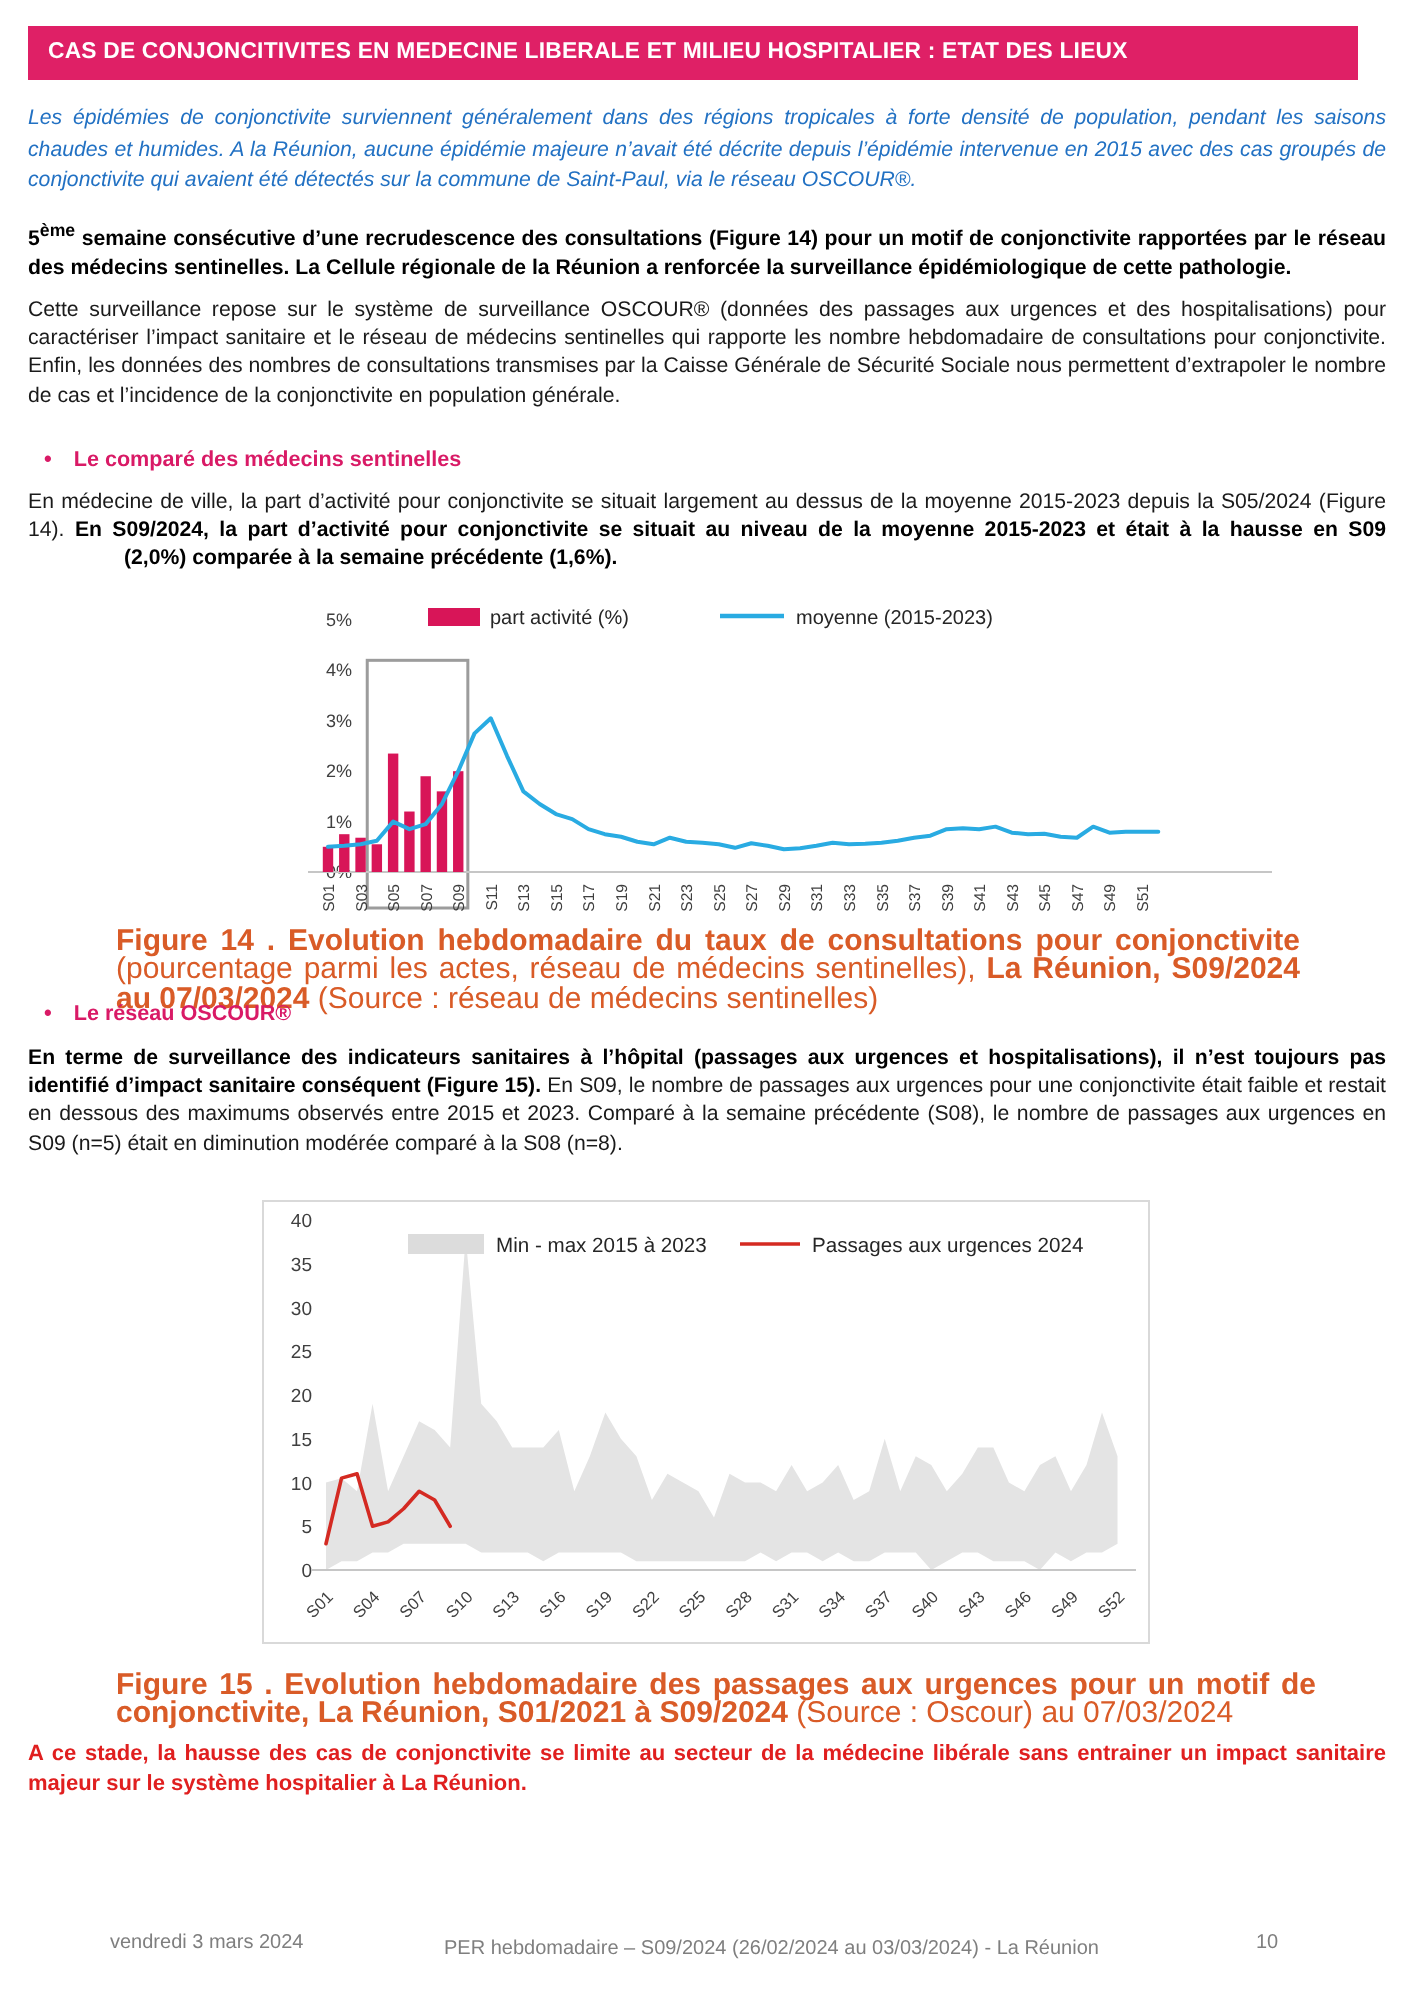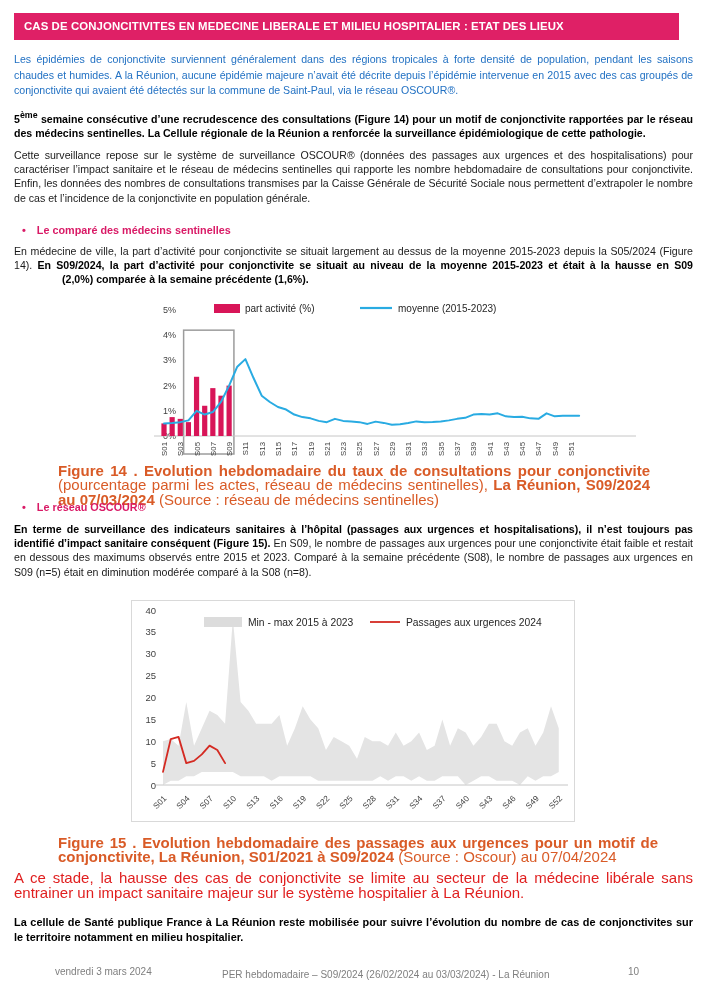--- a/index.html
+++ b/index.html
@@ -2,30 +2,30 @@
 <html><head>
 <meta charset="utf-8">
 <style>
   html,body{margin:0;padding:0;background:#ffffff;}
   .page{position:relative;width:707px;height:1000px;background:#ffffff;
         font-family:"Liberation Sans",sans-serif;color:#1a1a1a;overflow:hidden;}
   .titlebar{position:absolute;left:14px;top:13px;width:665px;height:27px;
         background:#df2066;color:#ffffff;font-weight:bold;font-size:11.4px;
         line-height:27px;padding-left:10px;box-sizing:border-box;letter-spacing:.1px;}
   .para{position:absolute;left:14px;width:679px;font-size:10.6px;line-height:14.2px;text-align:justify;}
-  .intro{color:#2271c3;line-height:15.6px;}
+  .intro{color:#2271c3;font-style:italic;line-height:15.6px;}
   .bold{font-weight:bold;color:#000;}
   .und{padding-left:48px;}
   .bullet-row{position:absolute;left:22px;display:flex;align-items:baseline;gap:11px;}
   .bullet-dot{color:#d91a66;font-size:11px;font-weight:bold;}
   .bullet-label{color:#d91a66;font-weight:bold;font-size:10.8px;}
   .caption{position:absolute;left:58px;width:592px;font-size:15px;line-height:14.4px;
         color:#d95b27;text-align:justify;}
   .caption .cb{font-weight:bold;}
-  .red-para{color:#e01f1f;font-weight:normal;font-size:15px;line-height:15.2px;}
+  .red-para{color:#e01f1f;font-weight:bold;font-size:11px;line-height:15.2px;}
   .fig14-wrap{position:absolute;left:148px;top:296px;width:492px;height:168px;}
   .fig15-box{position:absolute;left:131px;top:600px;width:444px;height:222px;
         border:1px solid #d9d9d9;box-sizing:border-box;background:#fff;}
   .footer{position:absolute;top:966px;left:0;width:707px;font-size:10px;color:#7f7f7f;}
   .footer .f-date{position:absolute;left:55px;top:0;}
   .footer .f-center{position:absolute;left:222px;top:3px;}
   .footer .f-page{position:absolute;left:628px;top:0;}
   svg text{font-family:"Liberation Sans",sans-serif;}
 </style>
 </head>
@@ -142,25 +142,24 @@
         <text transform="translate(291.08,198) rotate(-45)" text-anchor="end" font-size="8.3" fill="#3f3f3f">S34</text>
         <text transform="translate(314.36,198) rotate(-45)" text-anchor="end" font-size="8.3" fill="#3f3f3f">S37</text>
         <text transform="translate(337.64,198) rotate(-45)" text-anchor="end" font-size="8.3" fill="#3f3f3f">S40</text>
         <text transform="translate(360.92,198) rotate(-45)" text-anchor="end" font-size="8.3" fill="#3f3f3f">S43</text>
         <text transform="translate(384.2,198) rotate(-45)" text-anchor="end" font-size="8.3" fill="#3f3f3f">S46</text>
         <text transform="translate(407.48,198) rotate(-45)" text-anchor="end" font-size="8.3" fill="#3f3f3f">S49</text>
         <text transform="translate(430.76,198) rotate(-45)" text-anchor="end" font-size="8.3" fill="#3f3f3f">S52</text>
       </svg>
   </div>
 
-  <div class="caption" style="top:836px;width:600px;"><span class="cb">Figure 15 . Evolution hebdomadaire des passages aux urgences pour un motif de conjonctivite, La Réunion, S01/2021 à S09/2024 </span><span>(Source : Oscour) au 07/04/2024</span></div>
+  <div class="caption" style="top:836px;width:600px;"><span class="cb">Figure 15 . Evolution hebdomadaire des passages aux urgences pour un motif de conjonctivite, La Réunion, S01/2021 à S09/2024 </span><span>(Source : Oscour) au 07/03/2024</span></div>
 
   <div class="para red-para" style="top:870px;">A ce stade, la hausse des cas de conjonctivite se limite au secteur de la médecine libérale sans entrainer un impact sanitaire majeur sur le système hospitalier à La Réunion.</div>
 
-  <div class="para bold" style="top:915px;font-size:10.9px;line-height:15.2px;">La cellule de Santé publique France à La Réunion reste mobilisée pour suivre l’évolution du nombre de cas de conjonctivites sur le territoire notamment en milieu hospitalier.</div>
 
   <div class="footer">
     <span class="f-date">vendredi 3 mars 2024</span>
     <span class="f-center">PER hebdomadaire – S09/2024 (26/02/2024 au 03/03/2024) - La Réunion</span>
     <span class="f-page">10</span>
   </div>
 
 </div>
 
 </body></html>

